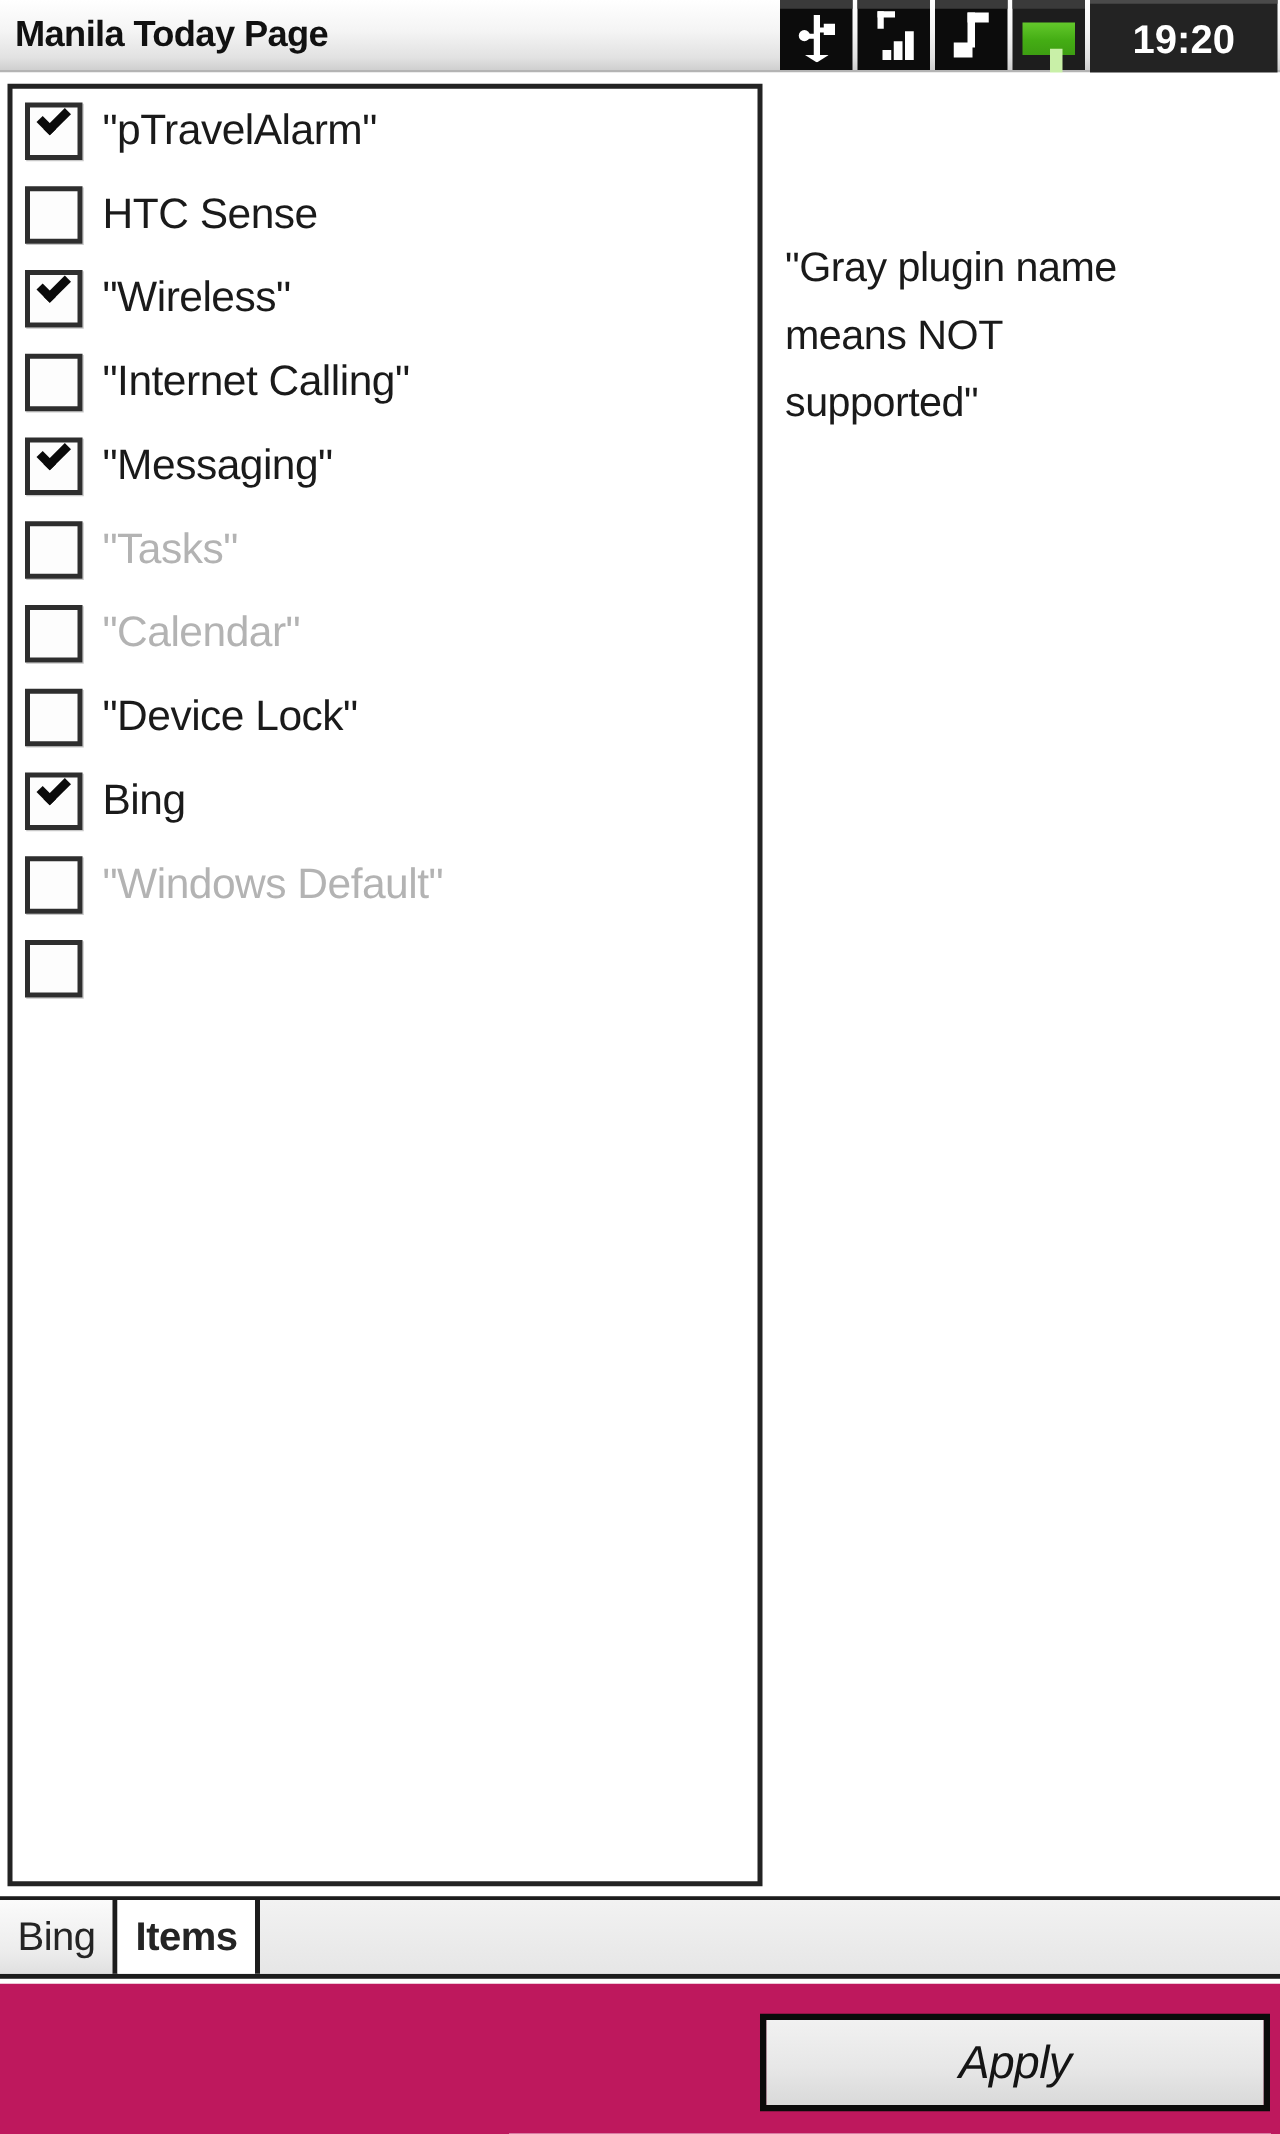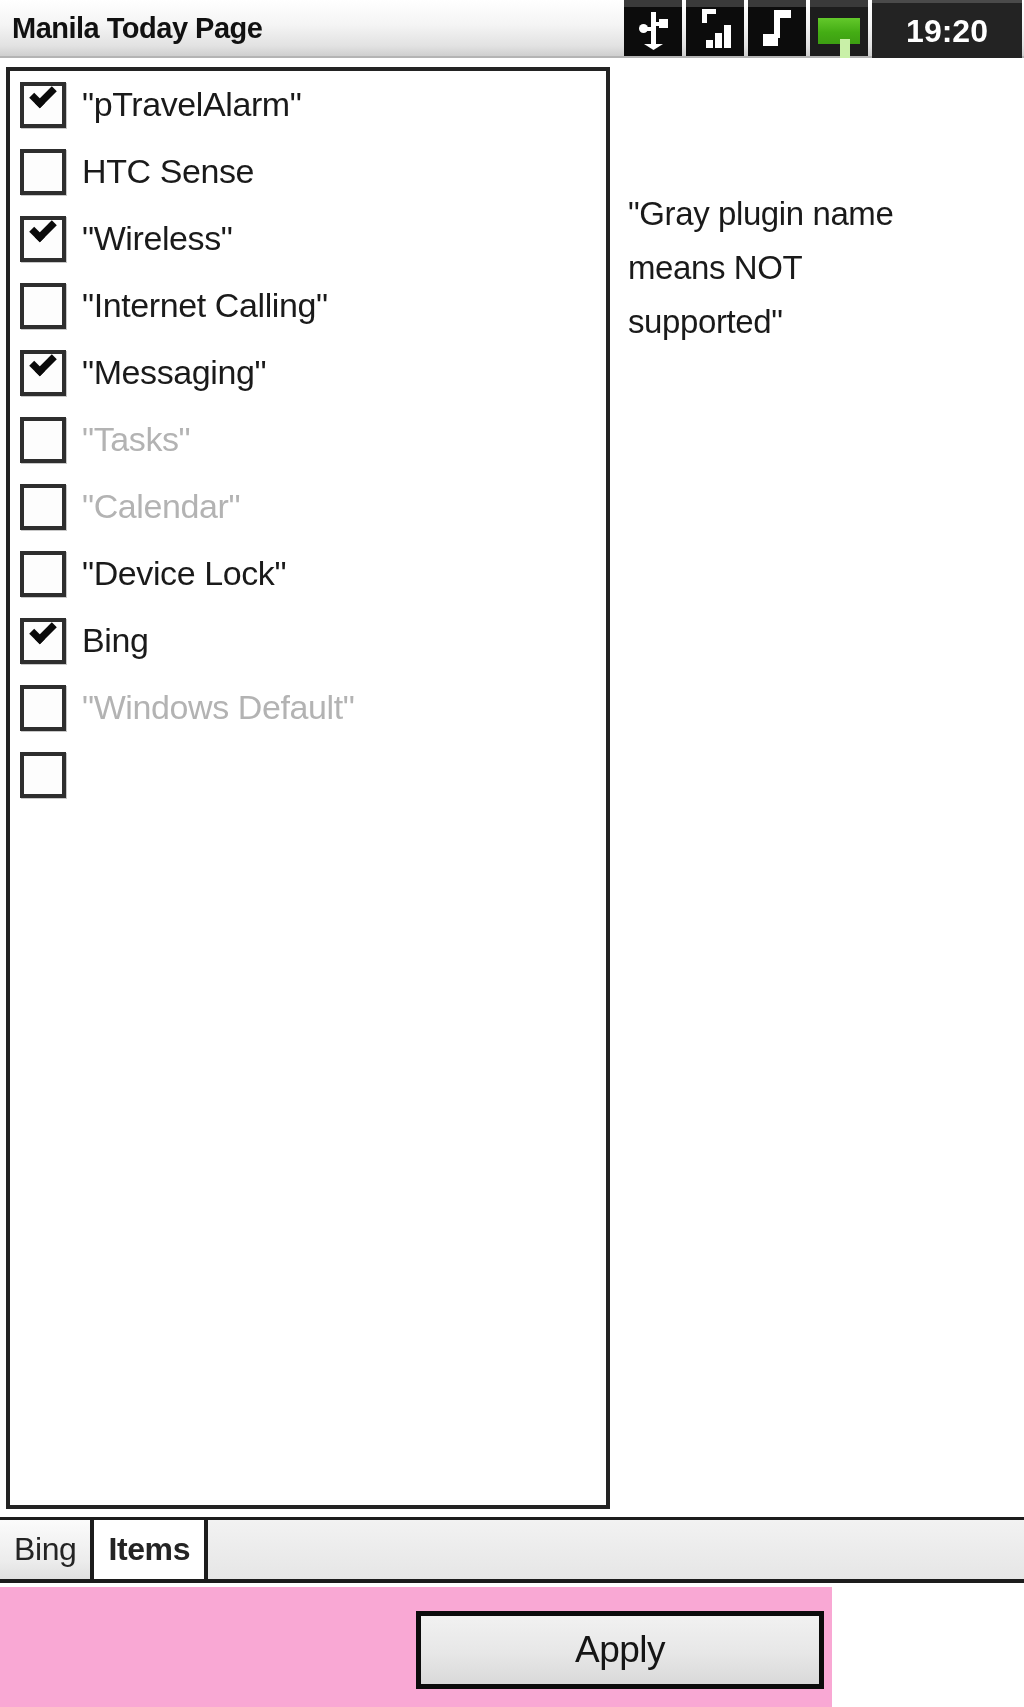--- a/index.html
+++ b/index.html
@@ -290,23 +290,24 @@
   }
   #tab-rest {
     flex: 1 1 auto;
     background: linear-gradient(to bottom, #f2f2f2 0%, #e6e6e6 100%);
   }
 
   
   #footer {
     position: absolute;
     left: 0; top: 1529px;
-    width: 832px;
+    width: 1024px;
     height: 120px;
-    background: #f9a8d4;
+    background: #be185d;
+    font-style: italic;
   }
   #apply-button {
     position: absolute;
     right: 8px; top: 24px;
     width: 408px;
     height: 78px;
     background: linear-gradient(to bottom, #f1f1f1 0%, #e7e7e7 55%, #d9d9d9 100%);
     border: 5px solid #0b0b0b;
     box-sizing: border-box;
     color: #151515;

